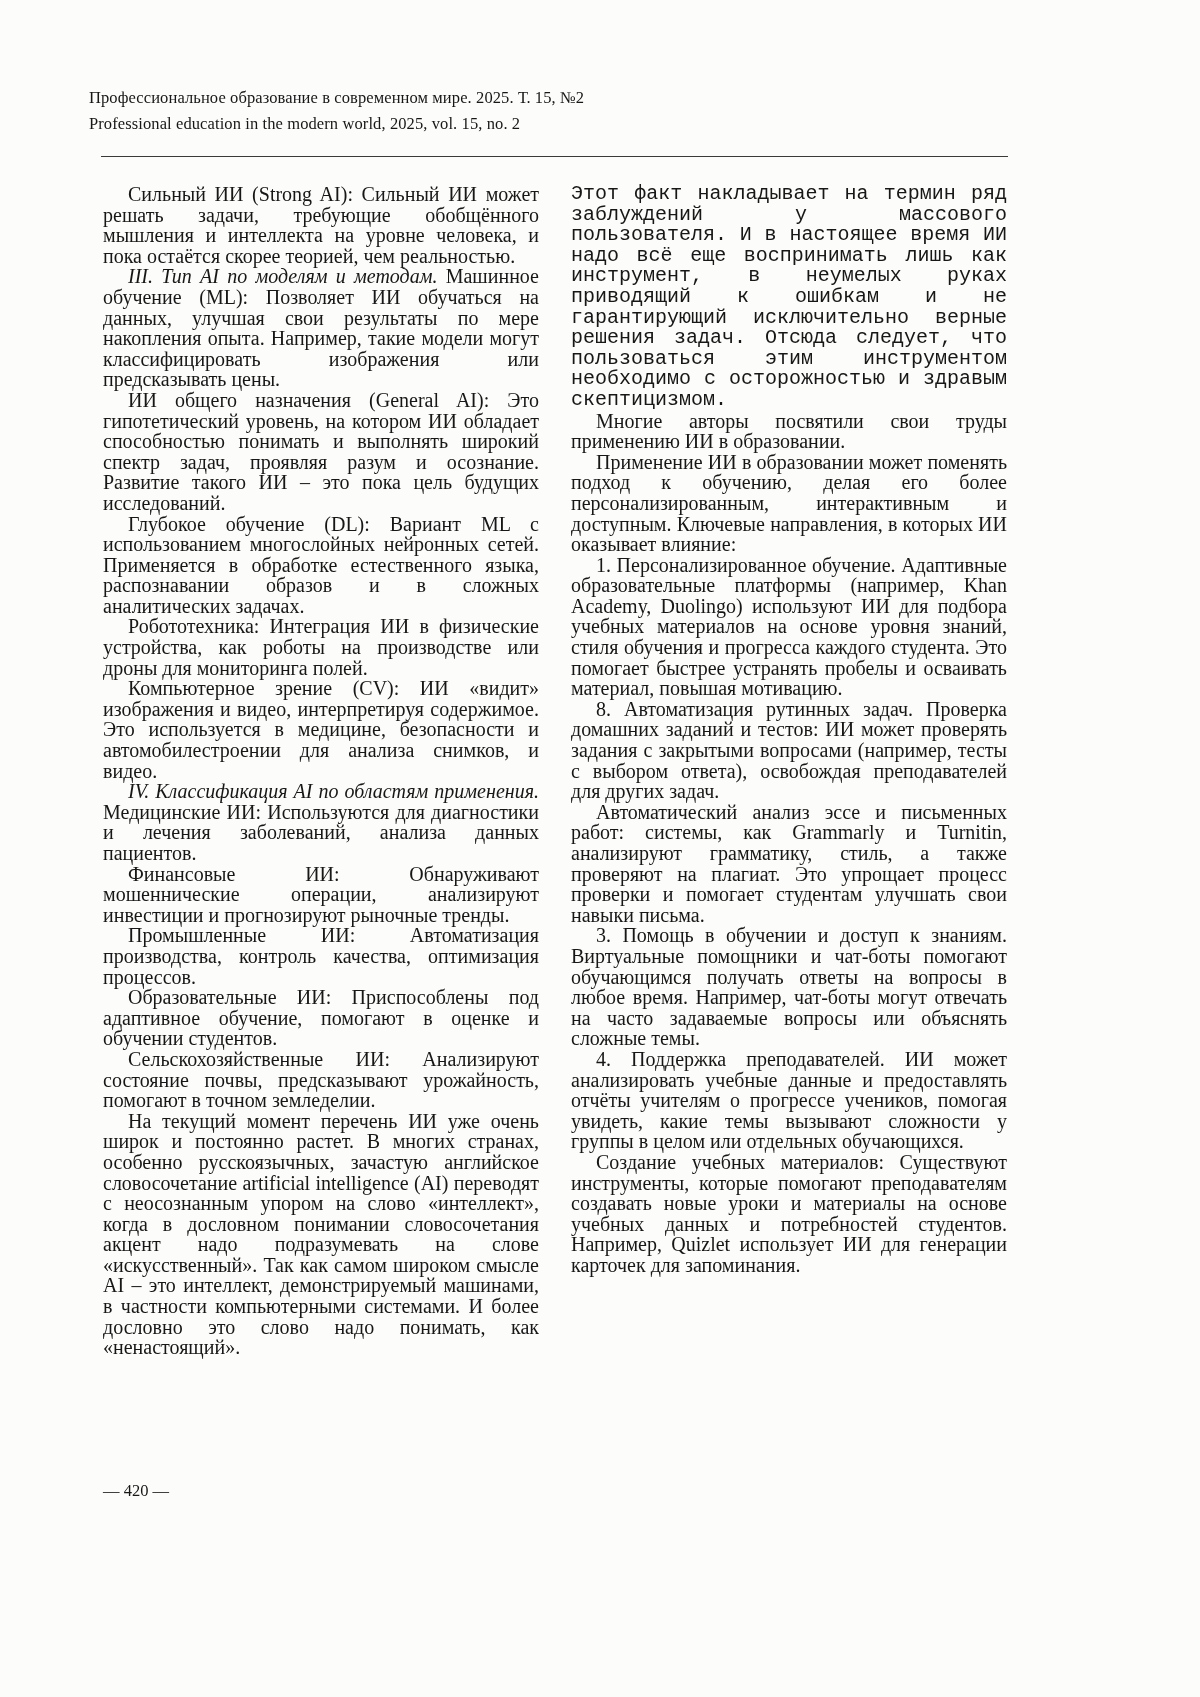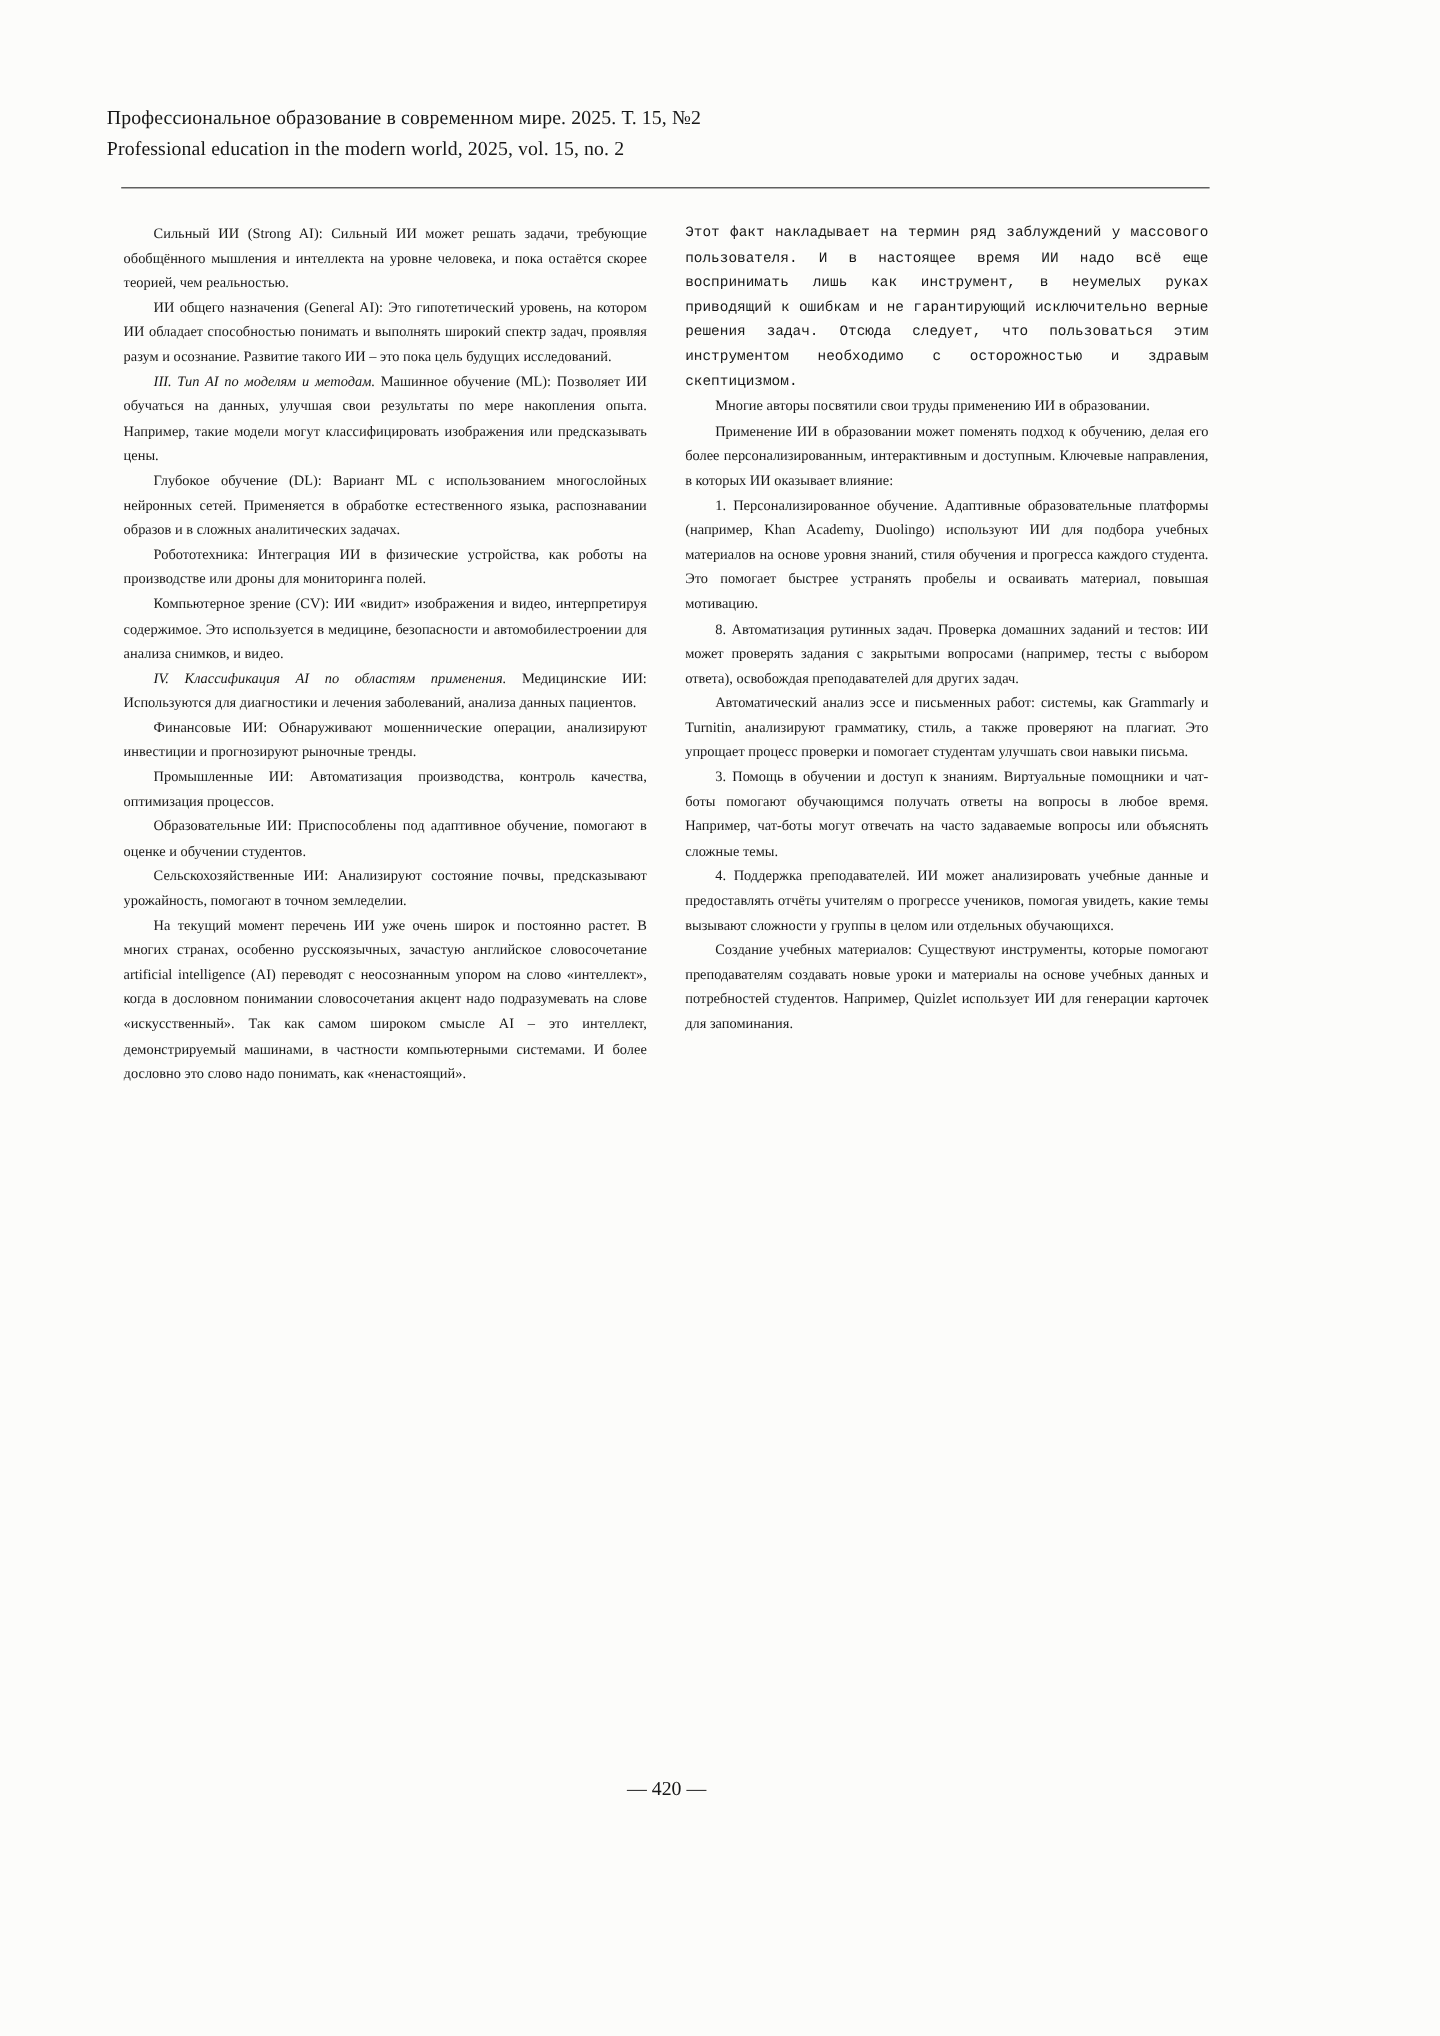--- a/index.html
+++ b/index.html
@@ -37,51 +37,50 @@
     height: 1294px;
     display: flex;
     gap: 32px;
     overflow: hidden;
   }
   .col { width: 436px; flex: 0 0 436px; }
   .col p {
     margin: 0;
     text-indent: 25px;
     text-align: justify;
-    font-size: 12px;
+    font-size: 20px;
     line-height: 20.6px;
     hyphens: auto;
     -webkit-hyphens: auto;
   }
   .col p.no-indent { text-indent: 0; font-family: Liberation Mono, monospace; }
   .col p em { font-style: italic; }
   .page-footer {
     position: absolute;
     left: 103px;
     top: 1481px;
     width: 905px;
-    text-align: center;
     font-size: 16.5px;
   }
 </style>
 </head>
 <body>
 
 <div class="running-head">
   <div>Профессиональное образование в современном мире. 2025. Т. 15, №2</div>
   <div>Professional education in the modern world, 2025, vol. 15, no. 2</div>
 </div>
 
 <div class="rule"></div>
 
 <div class="columns">
   <section class="col" id="col-left">
       <p><span>Сильный ИИ (Strong AI): Сильный ИИ может решать задачи, требующие обобщённого мышления и интеллекта на уровне человека, и пока остаётся скорее теорией, чем реальностью.</span></p>
+      <p><em>III. Тип AI по моделям и методам.</em><span> Машинное обучение (ML): Позволяет ИИ обучаться на данных, улучшая свои результаты по мере накопления опыта. Например, такие модели могут классифицировать изображения или предсказывать цены.</span></p>
       <p><span>ИИ общего назначения (General AI): Это гипотетический уровень, на котором ИИ обладает способностью понимать и выполнять широкий спектр задач, проявляя разум и осознание. Развитие такого ИИ – это пока цель будущих исследований.</span></p>
-      <p><em>III. Тип AI по моделям и методам.</em><span> Машинное обучение (ML): Позволяет ИИ обучаться на данных, улучшая свои результаты по мере накопления опыта. Например, такие модели могут классифицировать изображения или предсказывать цены.</span></p>
       <p><span>Глубокое обучение (DL): Вариант ML с использованием многослойных нейронных сетей. Применяется в обработке естественного языка, распознавании образов и в сложных аналитических задачах.</span></p>
       <p><span>Робототехника: Интеграция ИИ в физические устройства, как роботы на производстве или дроны для мониторинга полей.</span></p>
       <p><span>Компьютерное зрение (CV): ИИ «видит» изображения и видео, интерпретируя содержимое. Это используется в медицине, безопасности и автомобилестроении для анализа снимков, и видео.</span></p>
       <p><em>IV. Классификация AI по областям применения.</em><span> Медицинские ИИ: Используются для диагностики и лечения заболеваний, анализа данных пациентов.</span></p>
       <p><span>Финансовые ИИ: Обнаруживают мошеннические операции, анализируют инвестиции и прогнозируют рыночные тренды.</span></p>
       <p><span>Промышленные ИИ: Автоматизация производства, контроль качества, оптимизация процессов.</span></p>
       <p><span>Образовательные ИИ: Приспособлены под адаптивное обучение, помогают в оценке и обучении студентов.</span></p>
       <p><span>Сельскохозяйственные ИИ: Анализируют состояние почвы, предсказывают урожайность, помогают в точном земледелии.</span></p>
       <p><span>На текущий момент перечень ИИ уже очень широк и постоянно растет. В многих странах, особенно русскоязычных, зачастую английское словосочетание artificial intelligence (AI) переводят с неосознанным упором на слово «интеллект», когда в дословном понимании словосочетания акцент надо подразумевать на слове «искусственный». Так как самом широком смысле AI – это интеллект, демонстрируемый машинами, в частности компьютерными системами. И более дословно это слово надо понимать, как «ненастоящий».</span></p>
     </section>

